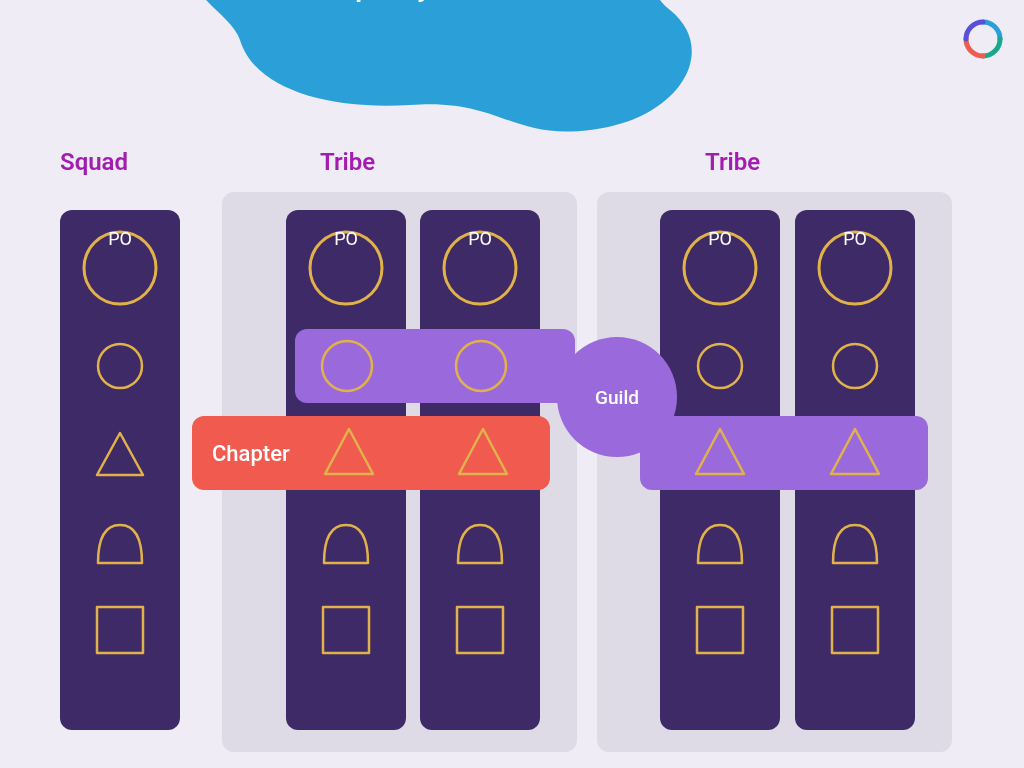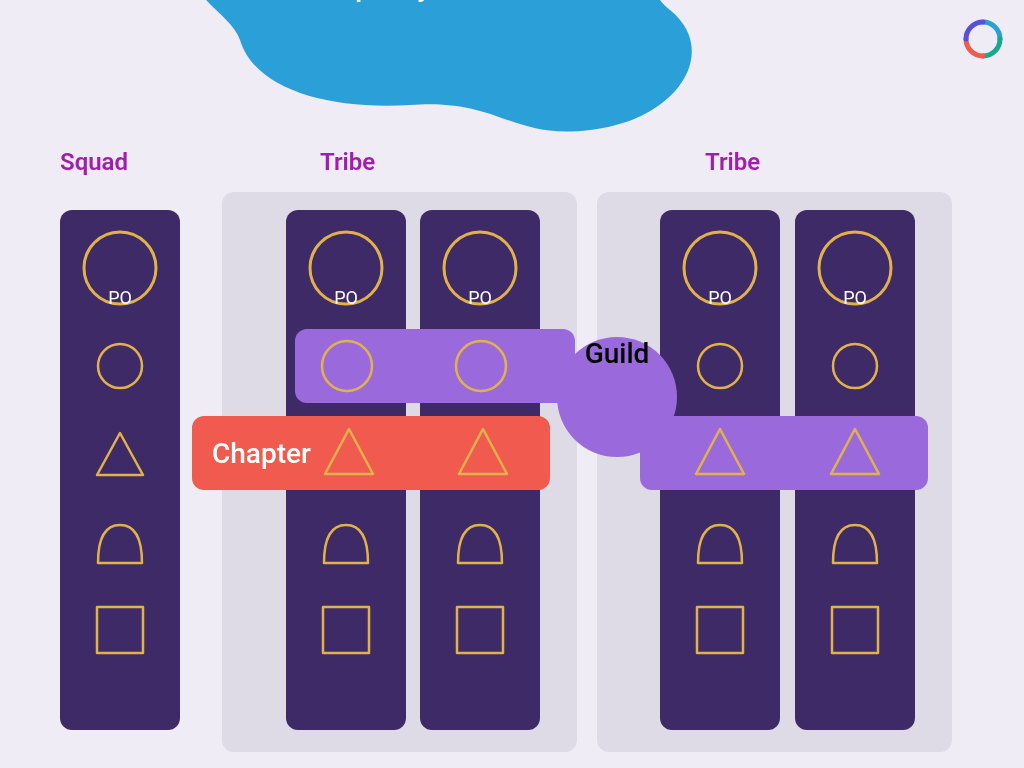--- a/index.html
+++ b/index.html
@@ -56,61 +56,62 @@
     display: flex;
     flex-direction: column;
     align-items: center;
     padding-top: 18px;
     gap: 28px;
   }
   .po-wrap {
     position: relative;
     width: 80px;
     height: 80px;
-    display:flex; align-items:flex-end; justify-content:center;
+    display:flex; align-items:flex-start; justify-content:center;
   }
   .po-label {
     position: absolute;
     color: #ffffff;
     font-size: 18px;
     font-weight: 400;
   }
   .shape { width: 60px; height: 60px; display:flex; align-items:center; justify-content:center; }
   .shape svg { overflow: visible; }
   .chapter-band {
     position: absolute;
     background: #f05a4f;
     border-radius: 12px;
     display:flex;
     align-items:center;
     z-index: 5;
   }
   .chapter-label {
     color:#ffffff;
-    font-size:28px;
+    font-size:22px;
     font-weight:500;
     margin-left:20px;
   }
   .guild-band {
     position: absolute;
     background: #9a6add;
     border-radius: 12px;
     z-index: 4;
   }
   .guild-circle {
     position:absolute;
     width:120px;
     height:120px;
     background:#9a6add;
     border-radius:50%;
     z-index:6;
     display:flex;
+    align-items:center;
     justify-content:center;
-    color:#000000;
-    font-size:28px;
+    color:#ffffff;
+    font-size:19px;
     font-weight:500;
   }
   .stroke-gold { stroke:#e2b24a; fill:none; stroke-width:3; stroke-linejoin:round; stroke-linecap:round; }
   .stroke-gold-thin { stroke:#e2b24a; fill:none; stroke-width:2.5; stroke-linejoin:round; stroke-linecap:round; }
 </style>
 </head>
 <body>
 
 <div class="title-blob">
   <svg viewBox="0 0 540 220" width="540" height="220">

